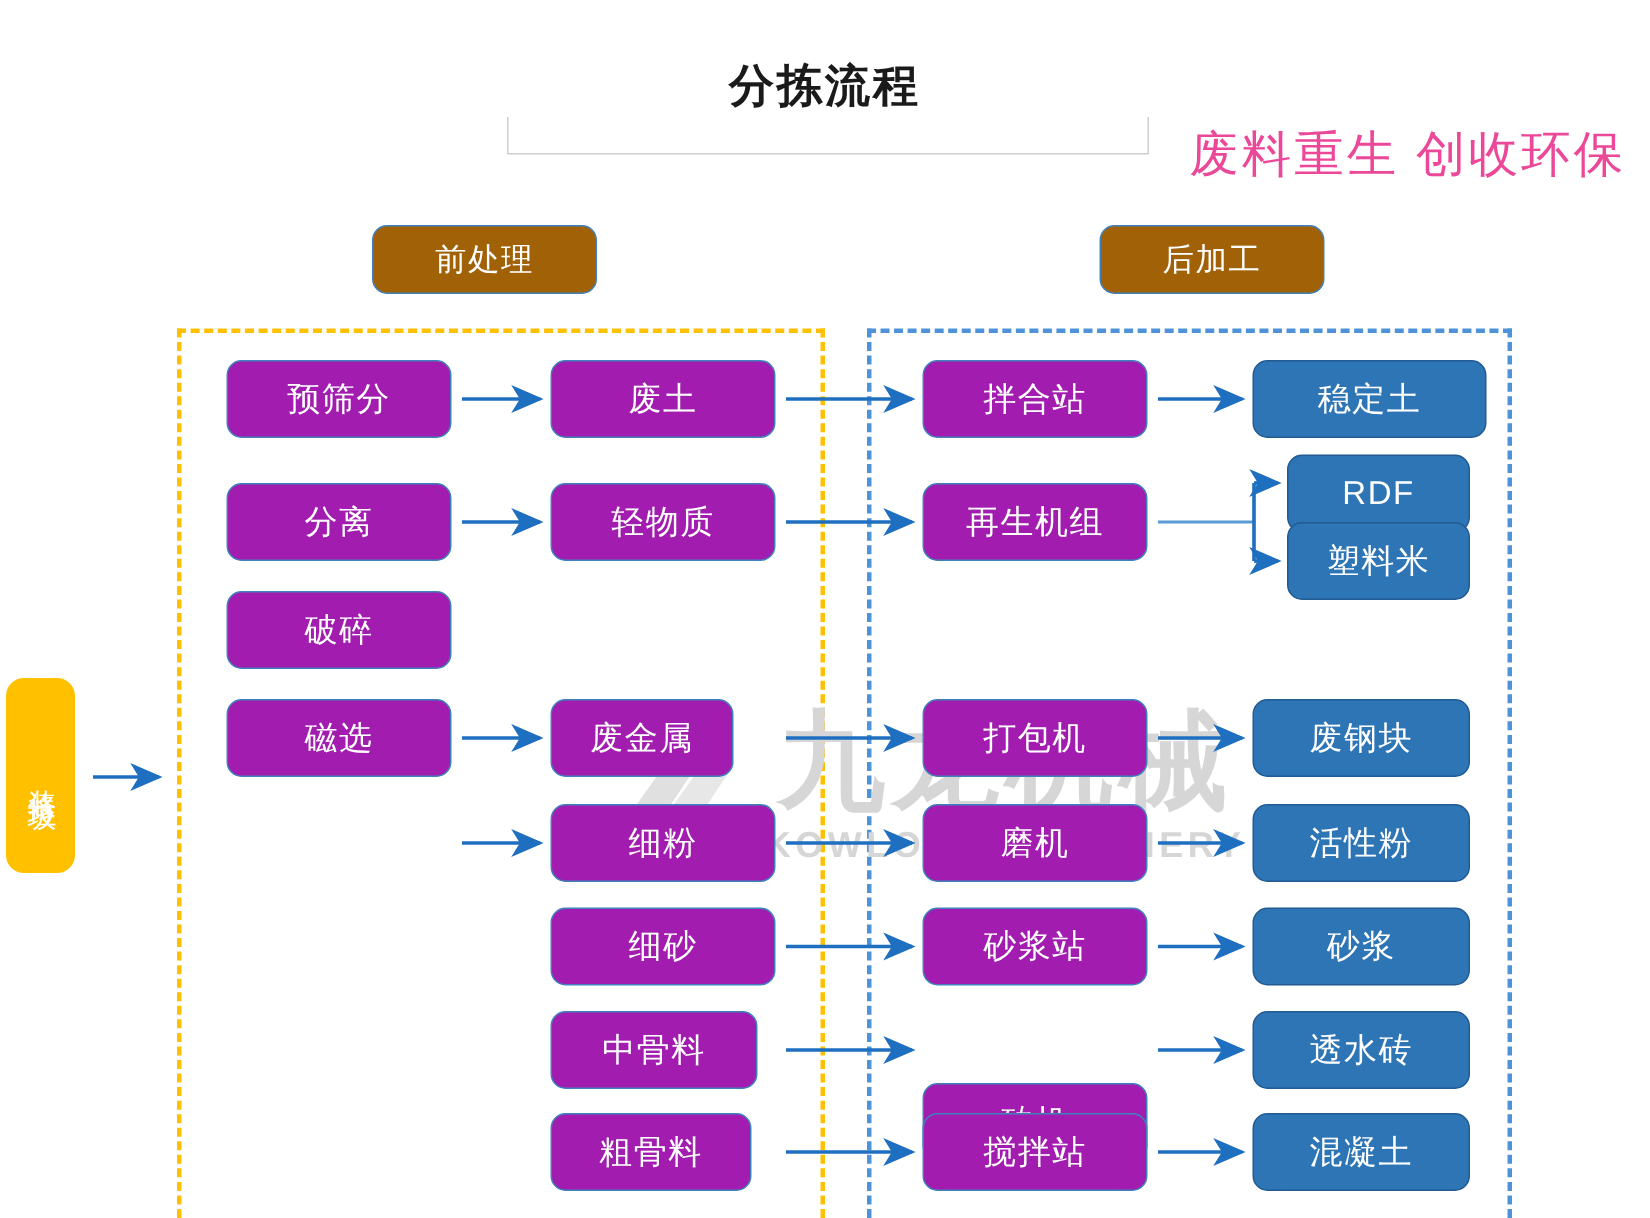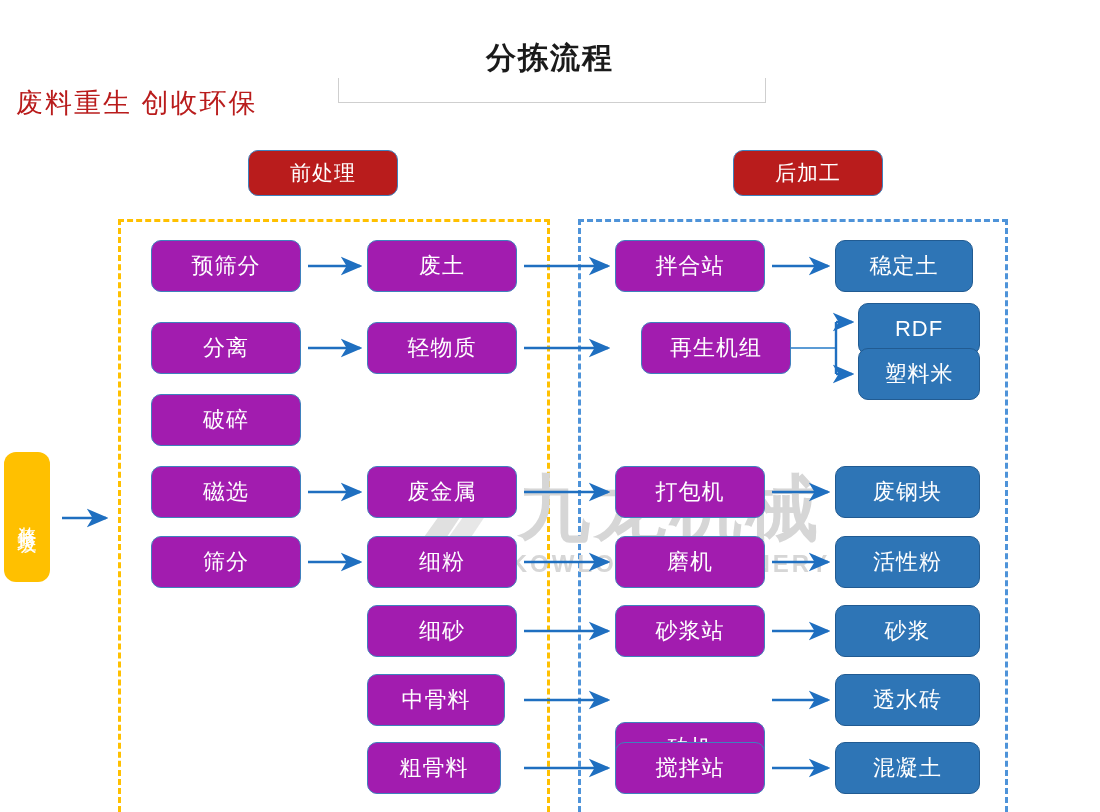--- a/index.html
+++ b/index.html
@@ -25,29 +25,29 @@
     text-align: center;
     font-size: 30px; font-weight: bold; color: #1a1a1a;
     letter-spacing: 2px; line-height: 40px;
     background: #ffffff; padding: 0 0;
   }
   .hdr-title span {
     background: #ffffff; padding: 0 14px;
   }
   .hdr-sub {
     position: absolute; left: 0; top: 85px; width: 1100px;
-    text-align: left;
-    font-size: 27px; color: #b91c1c; letter-spacing: 2px; line-height: 36px;
+    text-align: right;
+    font-size: 33px; color: #ec4899; letter-spacing: 2px; line-height: 36px;
   }
   .hdr-sub span { background: #ffffff; padding: 0 16px; }
 
   
   .pill {
     position: absolute; height: 46px; border-radius: 10px;
-    background: #b91c1c; border: 1px solid #3f81bd;
+    background: #a16207; border: 1px solid #3f81bd;
     color: #ffffff; font-size: 21px;
     display: flex; align-items: center; justify-content: center;
     letter-spacing: 1px;
   }
   #pill-pre  { left: 248px; top: 150px; width: 150px; }
   #pill-post { left: 733px; top: 150px; width: 150px; }
 
   
   .dashbox { position: absolute; background: transparent; }
   #dash-pre  { left: 118px; top: 219px; width: 432px; height: 593px;
@@ -183,69 +183,66 @@
     </div>
   <div class="node light" style="left:151px; top:322px; width:150px;">
     <span>分离</span>
     </div>
   <div class="node light" style="left:151px; top:394px; width:150px;">
     <span>破碎</span>
     </div>
   <div class="node light" style="left:151px; top:466px; width:150px;">
     <span>磁选</span>
     </div>
-  <div class="node light" style="left:151px; top:536px; width:150px;">
-    <span>筛分</span>
-    </div>
 
   <div class="node light" style="left:367px; top:240px; width:150px;">
     <span>废土</span>
     </div>
   <div class="node light" style="left:367px; top:322px; width:150px;">
     <span>轻物质</span>
     </div>
-  <div class="node light" style="left:367px; top:466px; width:150px;">
+  <div class="node light" style="left:367px; top:466px; width:122px;">
     <span>废金属</span>
     </div>
   <div class="node light" style="left:367px; top:536px; width:150px;">
     <span>细粉</span>
     </div>
   <div class="node light" style="left:367px; top:605px; width:150px;">
     <span>细砂</span>
     </div>
   <div class="node light" style="left:367px; top:674px; width:138px;">
     <span>中骨料</span>
     </div>
   <div class="node light" style="left:367px; top:742px; width:134px;">
     <span>粗骨料</span>
     </div>
 
   <div class="node light" style="left:615px; top:240px; width:150px;">
     <span>拌合站</span>
     </div>
-  <div class="node light" style="left:641px; top:322px; width:150px;">
+  <div class="node light" style="left:615px; top:322px; width:150px;">
     <span>再生机组</span>
     </div>
   <div class="node light" style="left:615px; top:466px; width:150px;">
     <span>打包机</span>
     </div>
   <div class="node light" style="left:615px; top:536px; width:150px;">
     <span>磨机</span>
     </div>
   <div class="node light" style="left:615px; top:605px; width:150px;">
     <span>砂浆站</span>
     </div>
   <div class="node light" style="left:615px; top:674px; width:150px;margin-top:48px;">
     <span>砖机</span>
     </div>
   <div class="node light" style="left:615px; top:742px; width:150px;">
     <span>搅拌站</span>
     </div>
 
-  <div class="node dark" style="left:835px; top:240px; width:138px;">
+  <div class="node dark" style="left:835px; top:240px; width:156px;">
     <span>稳定土</span>
     </div>
   <div class="node dark" style="left:858px; top:303px; width:122px;">
     <span>RDF</span>
     </div>
   <div class="node dark" style="left:858px; top:348px; width:122px;">
     <span>塑料米</span>
     </div>
   <div class="node dark" style="left:835px; top:466px; width:145px;">
     <span>废钢块</span>

